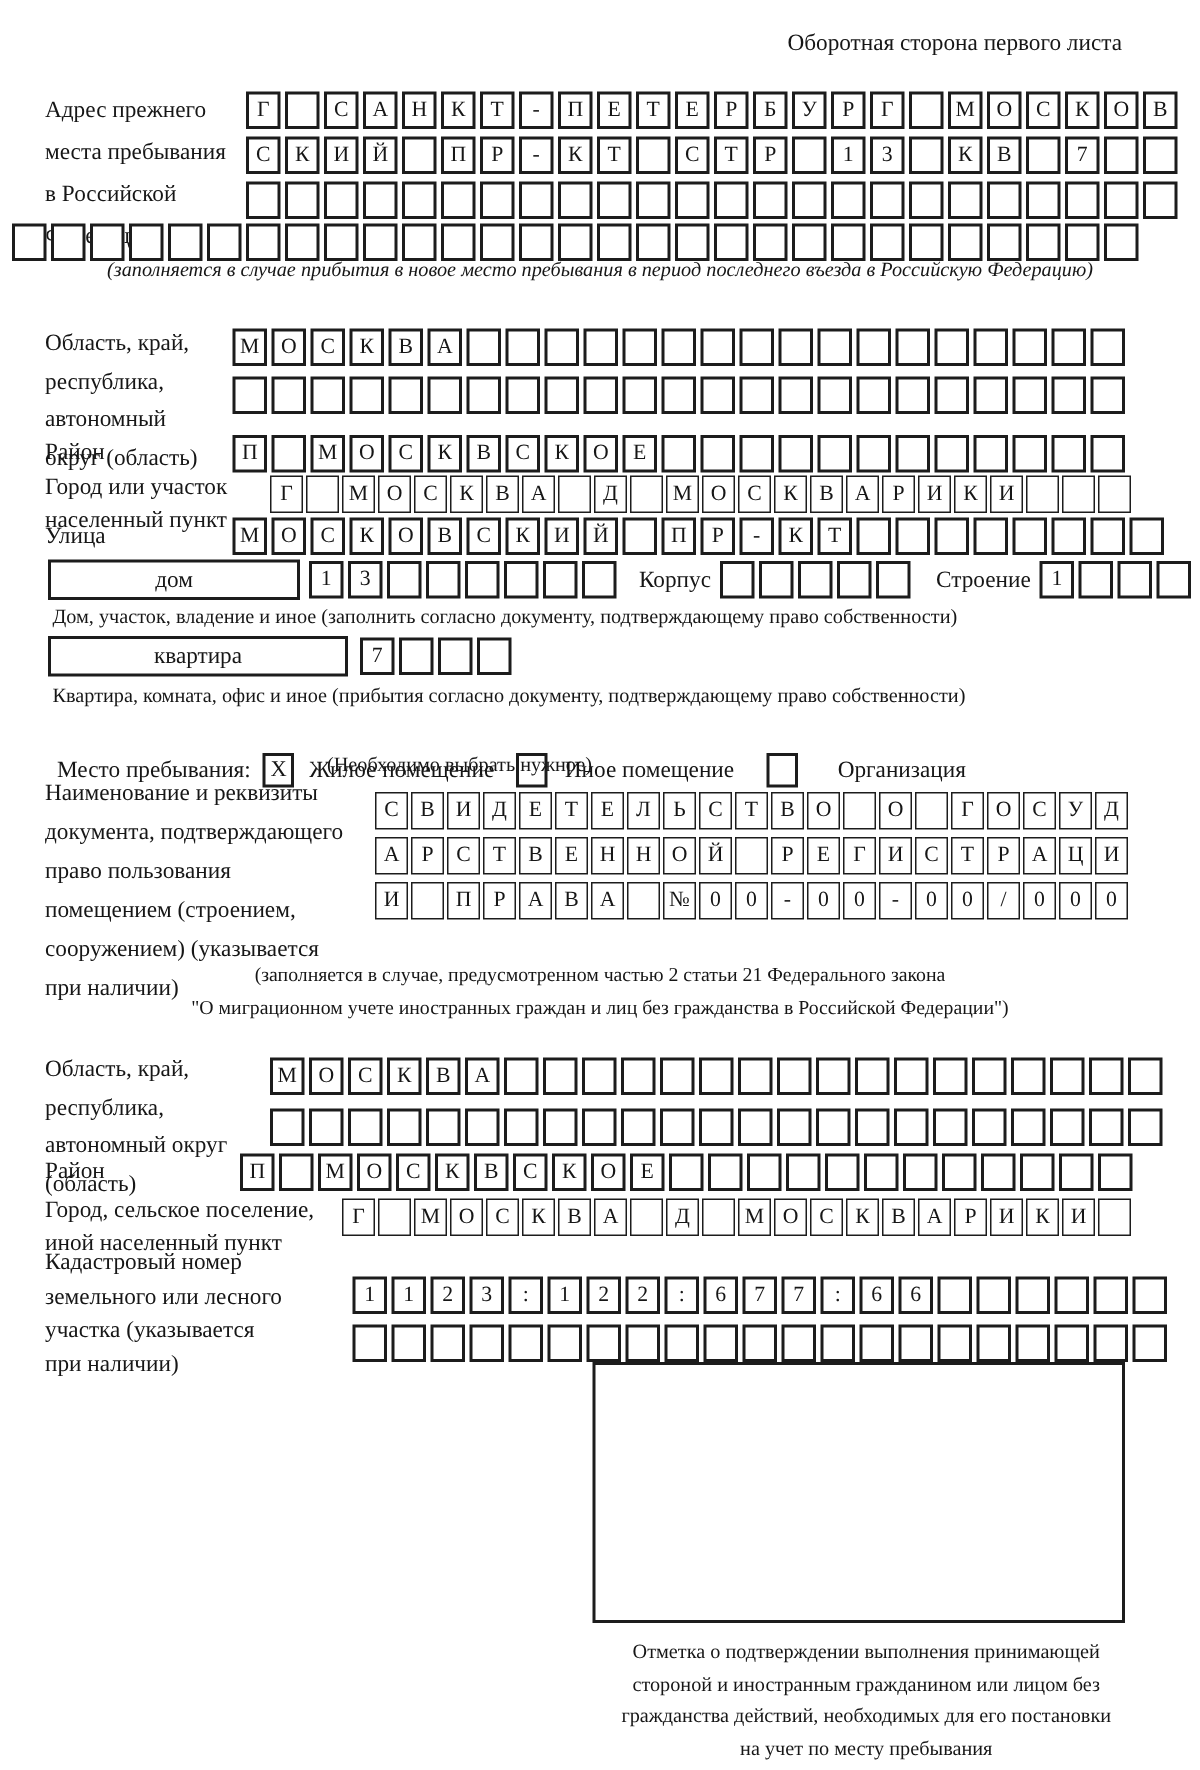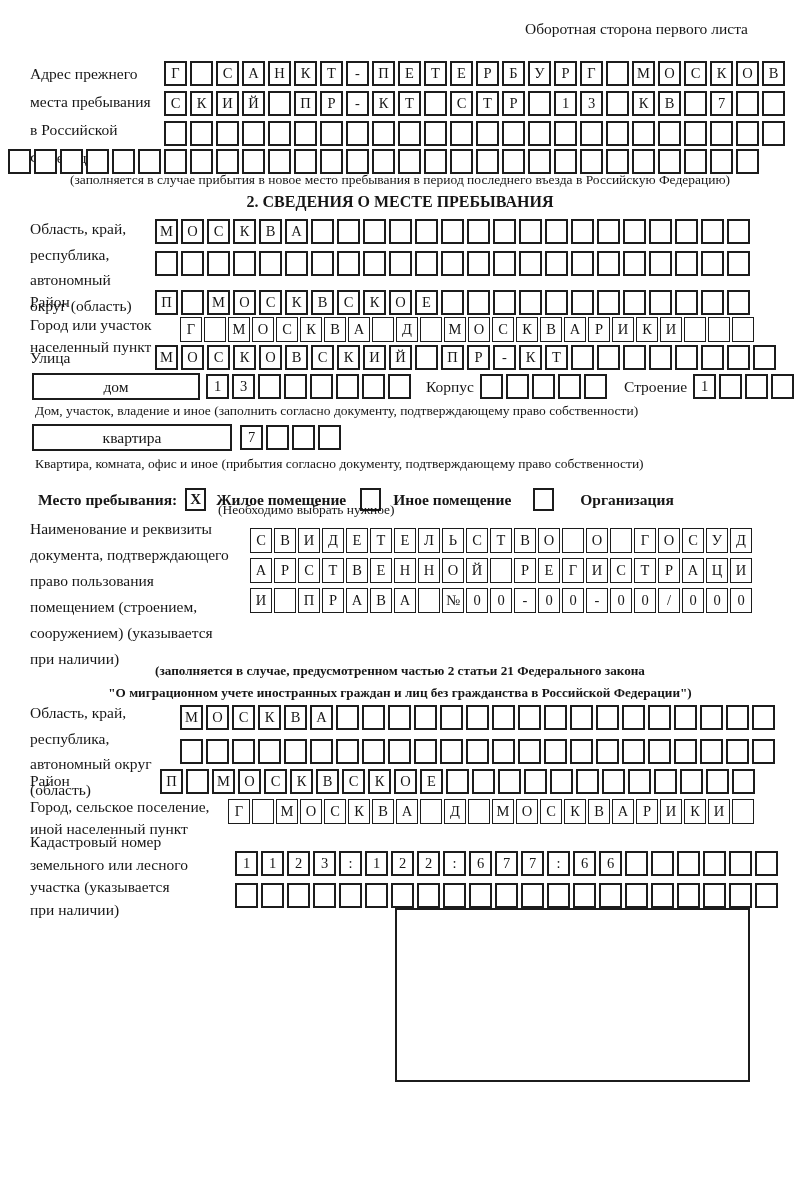--- a/index.html
+++ b/index.html
@@ -159,23 +159,22 @@
       <span class="cell"></span>
       <span class="cell"></span>
       <span class="cell"></span>
       <span class="cell"></span>
       <span class="cell"></span>
       <span class="cell"></span>
       <span class="cell"></span>
       <span class="cell"></span>
     </div>
 
-  <div class="abs center caption" style="top:172px;">(заполняется в случае прибытия в новое место пребывания в период последнего въезда в Российскую Федерацию)</div>
-
-  <div class="abs center sec-title" style="top:193px;">2. СВЕДЕНИЯ О МЕСТЕ ПРЕБЫВАНИЯ</div>
+  <div class="abs center caption" style="top:172px;font-style:italic;">(заполняется в случае прибытия в новое место пребывания в период последнего въезда в Российскую Федерацию)</div>
+
 
   <div class="abs lbl lh25" style="left:30px;top:216px;">Область, край,
 республика,
 автономный
 округ (область)</div>
   <div class="cells" style="left:155px;top:219px;">
       <span class="cell">М</span>
       <span class="cell">О</span>
       <span class="cell">С</span>
       <span class="cell">К</span>
@@ -343,21 +342,21 @@
     <div class="wide-box" style="width:200px;">квартира</div>
     <div class="cells-inline" style="margin-left:8px;">
         <span class="cell">7</span>
         <span class="cell"></span>
         <span class="cell"></span>
         <span class="cell"></span>
       </div>
   </div>
   <div class="abs caption" style="left:35px;top:456px;">Квартира, комната, офис и иное (прибытия согласно документу, подтверждающему право собственности)</div>
 
-  <div class="row-flex" style="left:38px;top:488px;font-weight:bold;">
+  <div class="row-flex" style="left:38px;top:502px;">
     <span class="inl-label" style="margin-right:8px;">Место пребывания:</span>
     <div class="chk">X</div>
     <span class="inl-label" style="margin-left:10px;">Жилое помещение</span>
     <div class="chk" style="margin-left:14px;"></div>
     <span class="inl-label" style="margin-left:12px;">Иное помещение</span>
     <div class="chk" style="margin-left:22px;"></div>
     <span class="inl-label" style="margin-left:26px;">Организация</span>
   </div>
   <div class="abs caption" style="left:218px;top:502px;">(Необходимо выбрать нужное)</div>
 
@@ -430,21 +429,21 @@
       <span class="cell">0</span>
       <span class="cell">-</span>
       <span class="cell">0</span>
       <span class="cell">0</span>
       <span class="cell">/</span>
       <span class="cell">0</span>
       <span class="cell">0</span>
       <span class="cell">0</span>
     </div>
 
-  <div class="abs center note" style="top:660px;font-weight:bold;">(заполняется в случае, предусмотренном частью 2 статьи 21 Федерального закона
+  <div class="abs center note" style="top:639px;">(заполняется в случае, предусмотренном частью 2 статьи 21 Федерального закона
 "О миграционном учете иностранных граждан и лиц без гражданства в Российской Федерации")</div>
 
   <div class="abs lbl lh25" style="left:30px;top:700px;">Область, край,
 республика,
 автономный округ
 (область)</div>
   <div class="cells" style="left:180px;top:705px;">
       <span class="cell">М</span>
       <span class="cell">О</span>
       <span class="cell">С</span>
@@ -594,14 +593,18 @@
       <span class="cell"></span>
       <span class="cell"></span>
       <span class="cell"></span>
       <span class="cell"></span>
       <span class="cell"></span>
       <span class="cell"></span>
       <span class="cell"></span>
     </div>
 
   <div class="abs stamp-box" style="left:395px;top:908px;width:355px;height:174px;"></div>
+  <div class="abs stamp-caption" style="left:380px;top:1090px;width:395px;">Отметка о подтверждении выполнения принимающей
+стороной и иностранным гражданином или лицом без
+гражданства действий, необходимых для его постановки
+на учет по месту пребывания</div>
 
 </div>
 
 </body></html>

